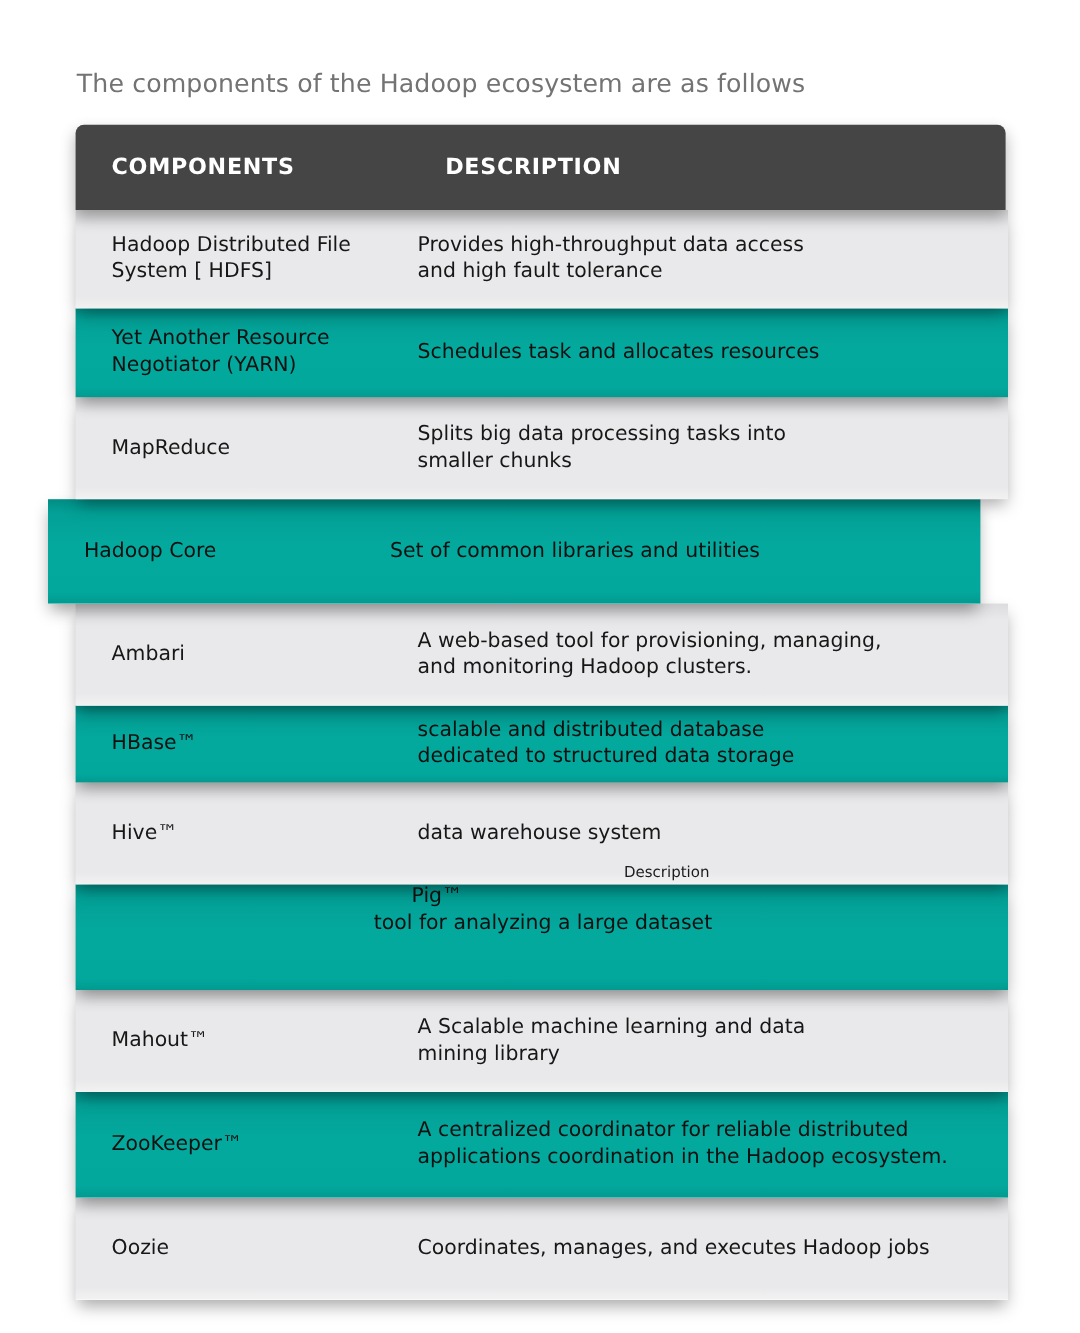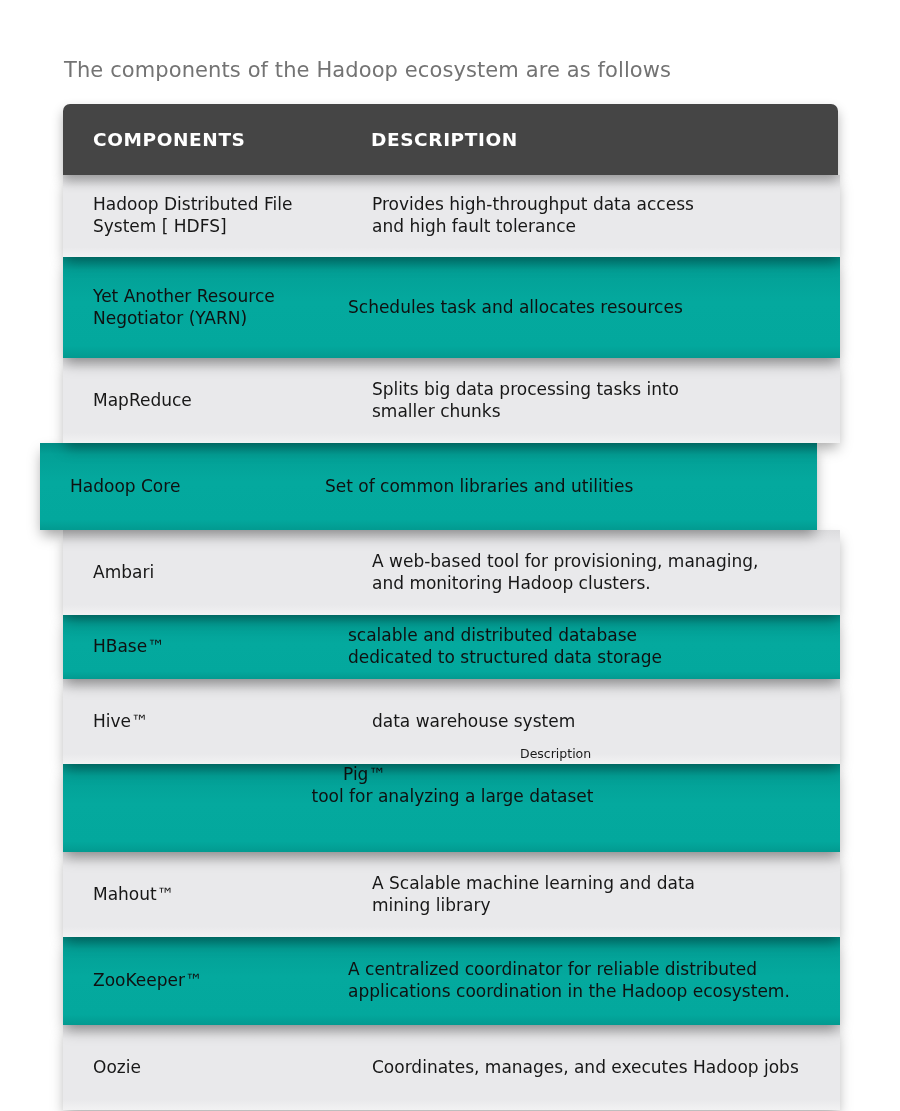--- a/index.html
+++ b/index.html
@@ -80,21 +80,20 @@
     align-items: center;
     box-sizing: border-box;
   }
 
   
   .row.light {
     margin-left: 63px;
     width: 777px;
     background: linear-gradient(to bottom, #dcdcde 0%, #e9e9eb 16%, #e9e9eb 88%, #f2f2f3 100%);
     box-shadow: 0 7px 13px -2px rgba(0,0,0,0.34);
-    gap: 24px;
   }
   
   .row.teal {
     margin-left: 63px;
     width: 777px;
     background: linear-gradient(to bottom, #018d85 0%, #03a096 13%, #04a99e 45%, #03a89d 88%, #029a90 100%);
     box-shadow: 0 7px 13px -2px rgba(0,0,0,0.38);
   }
 
   .row .cell {
@@ -144,21 +143,21 @@
         <div class="row light" style="height: 82px; z-index: 30;">
           <div class="cell c-name">
             <div>Hadoop Distributed File</div>
             <div>System [ HDFS]</div>
           </div>
           <div class="cell c-desc">
             <div>Provides high-throughput data access</div>
             <div>and high fault tolerance</div>
           </div>
         </div>
-        <div class="row teal" style="height: 101px; z-index: 29;">
+        <div class="row teal" style="height: 74px; z-index: 29;">
           <div class="cell c-name">
             <div>Yet Another Resource</div>
             <div>Negotiator (YARN)</div>
           </div>
           <div class="cell c-desc">
             <div>Schedules task and allocates resources</div>
           </div>
         </div>
         <div class="row light" style="height: 85px; z-index: 28; align-items: center;">
           <div class="cell c-name">

